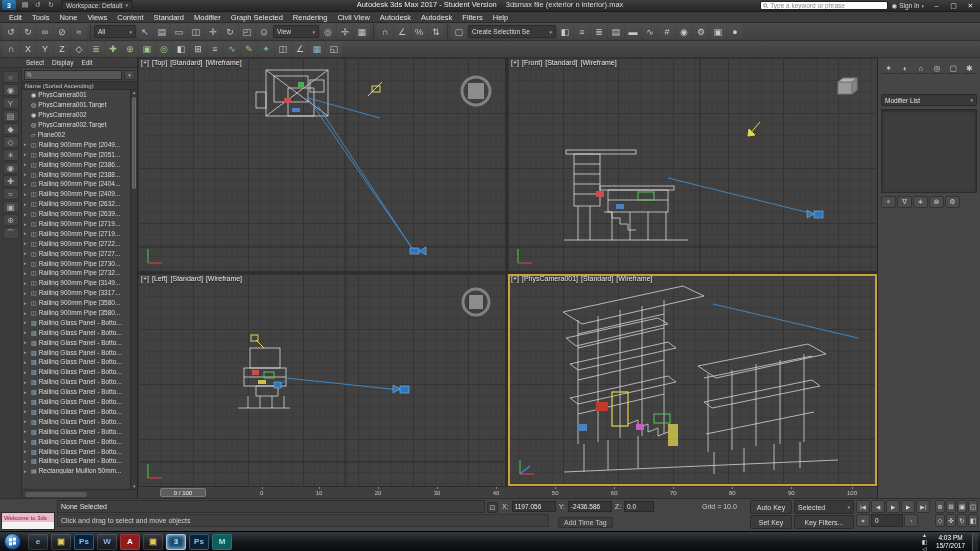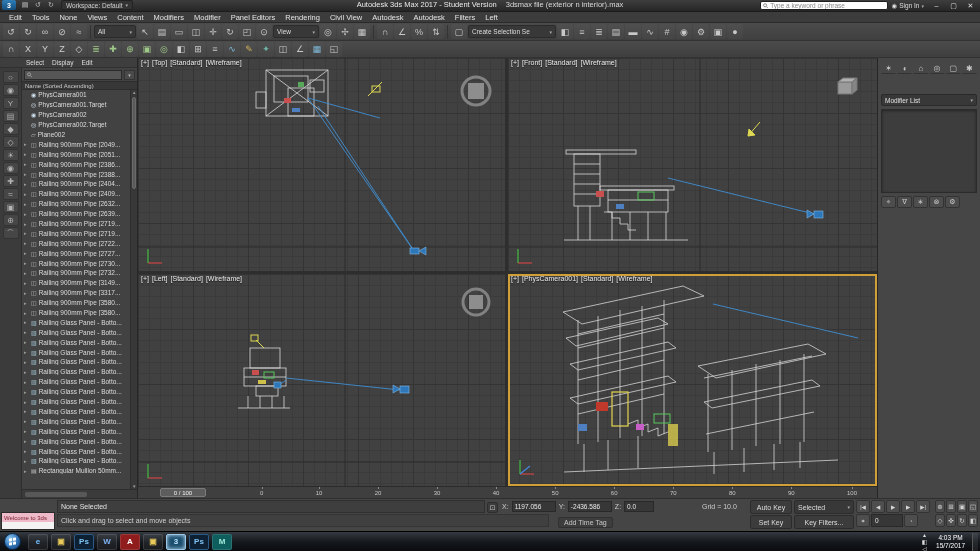--- a/index.html
+++ b/index.html
@@ -181,29 +181,29 @@
     </div>
   </div>
 
   <div class="menubar">
 
   <span class="menu-item">Edit</span>
       <span class="menu-item">Tools</span>
       <span class="menu-item">None</span>
       <span class="menu-item">Views</span>
       <span class="menu-item">Content</span>
-      <span class="menu-item">Modifiers</span>
+      <span class="menu-item">Standard</span>
       <span class="menu-item">Modifier</span>
-      <span class="menu-item">Panel Editors</span>
+      <span class="menu-item">Graph Selected</span>
       <span class="menu-item">Rendering</span>
       <span class="menu-item">Civil View</span>
       <span class="menu-item">Autodesk</span>
       <span class="menu-item">Autodesk</span>
       <span class="menu-item">Filters</span>
-      <span class="menu-item">Left</span>
+      <span class="menu-item">Help</span>
     </div>
 
   <div class="toolbar" id="toolbar1">
     <div class="seg">
 
     <div class="tbtn">
           <span>↺</span>
         </div>
         <div class="tbtn">
           <span>↻</span>

